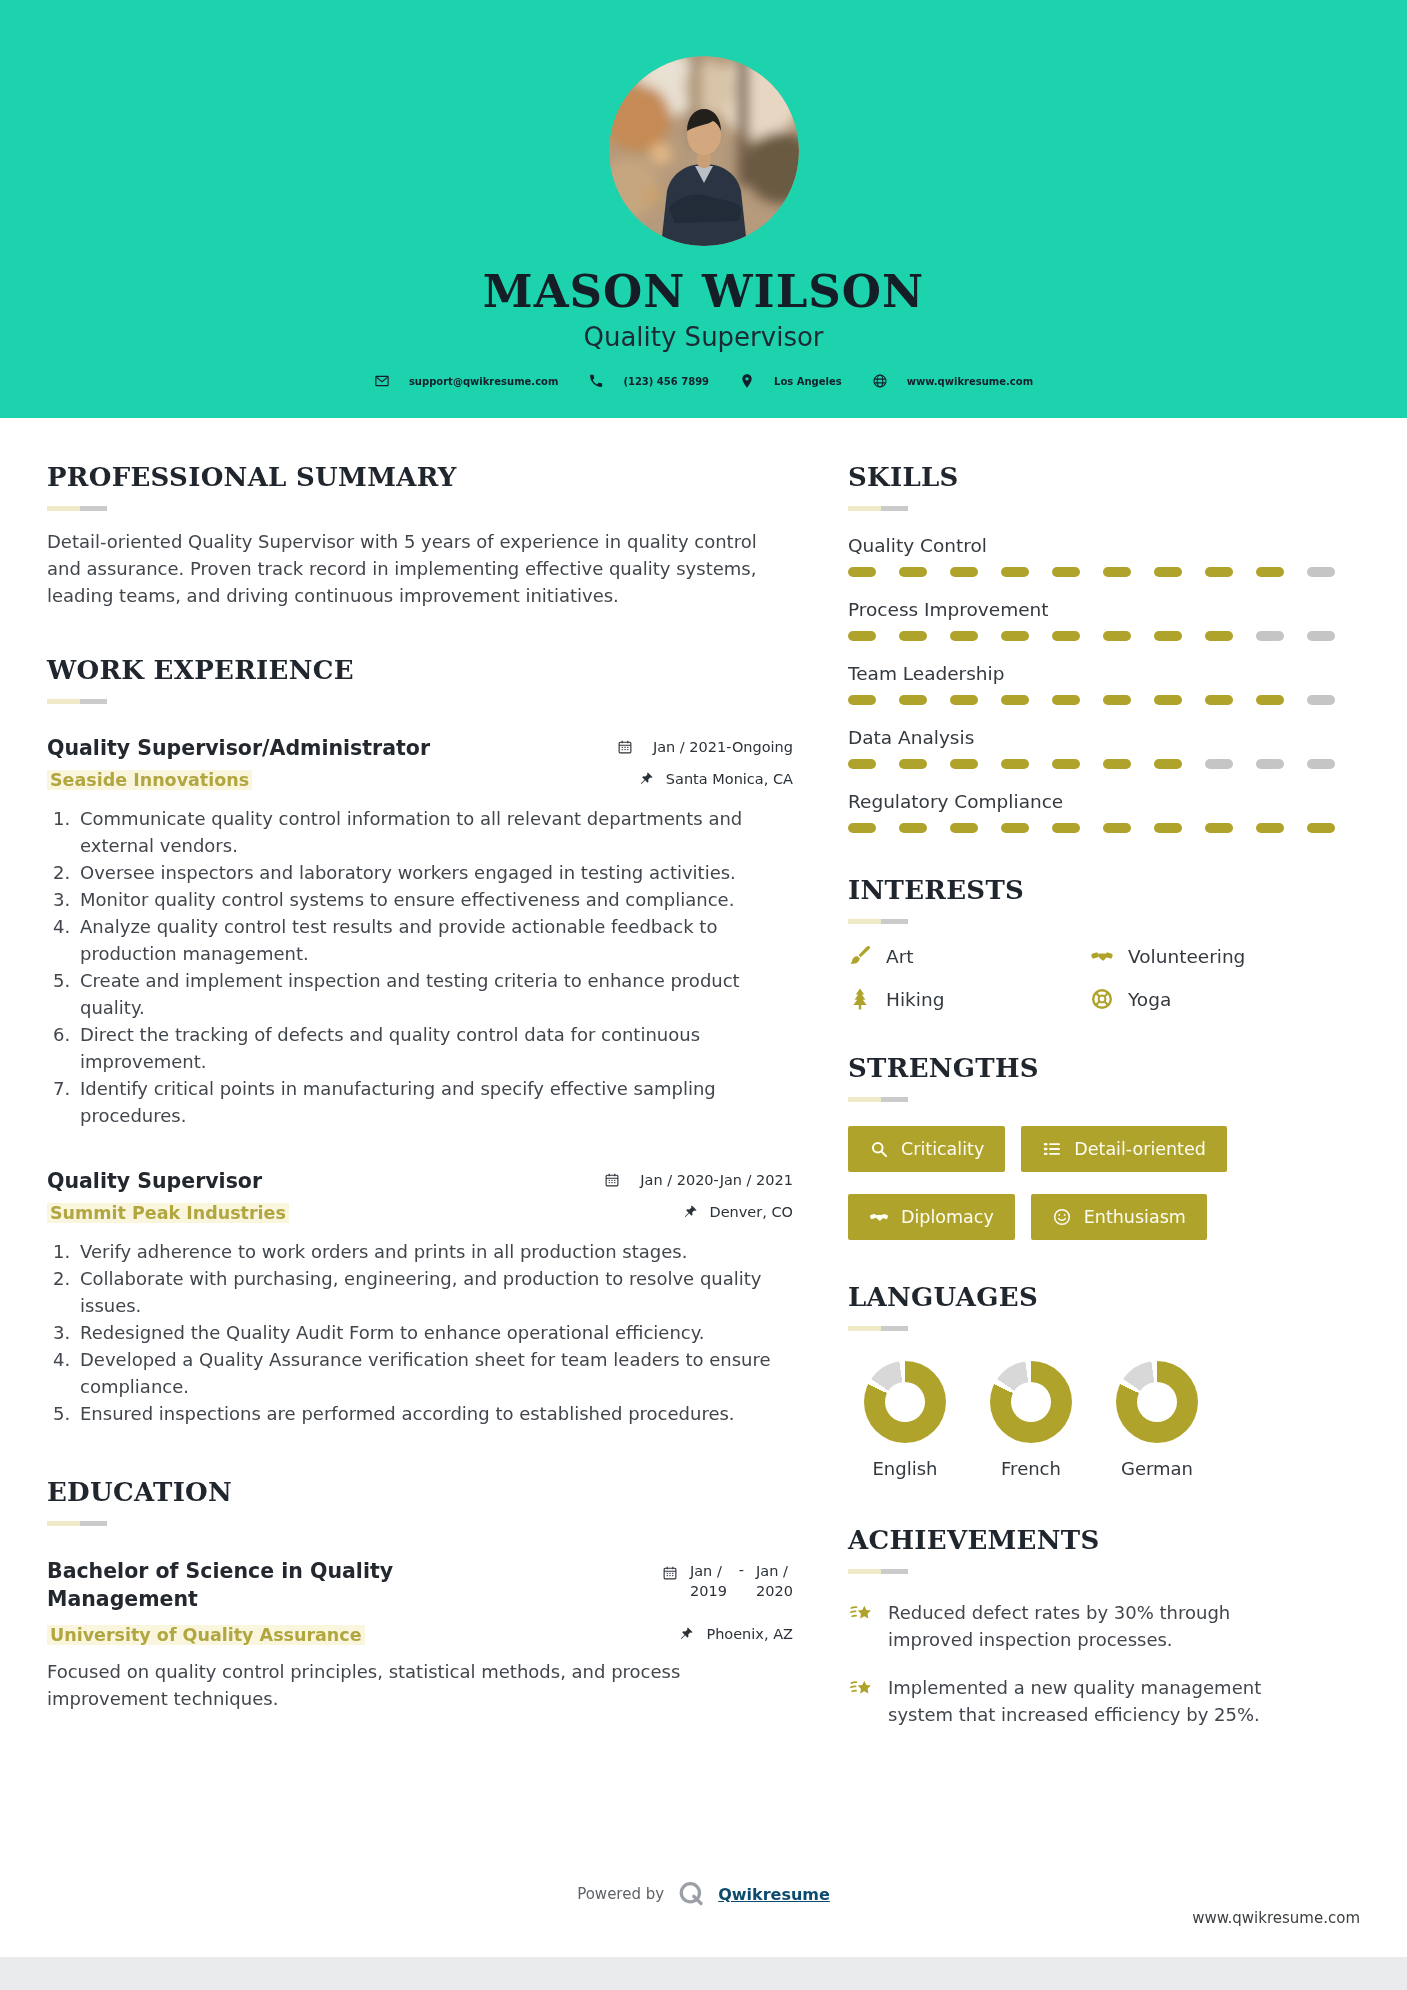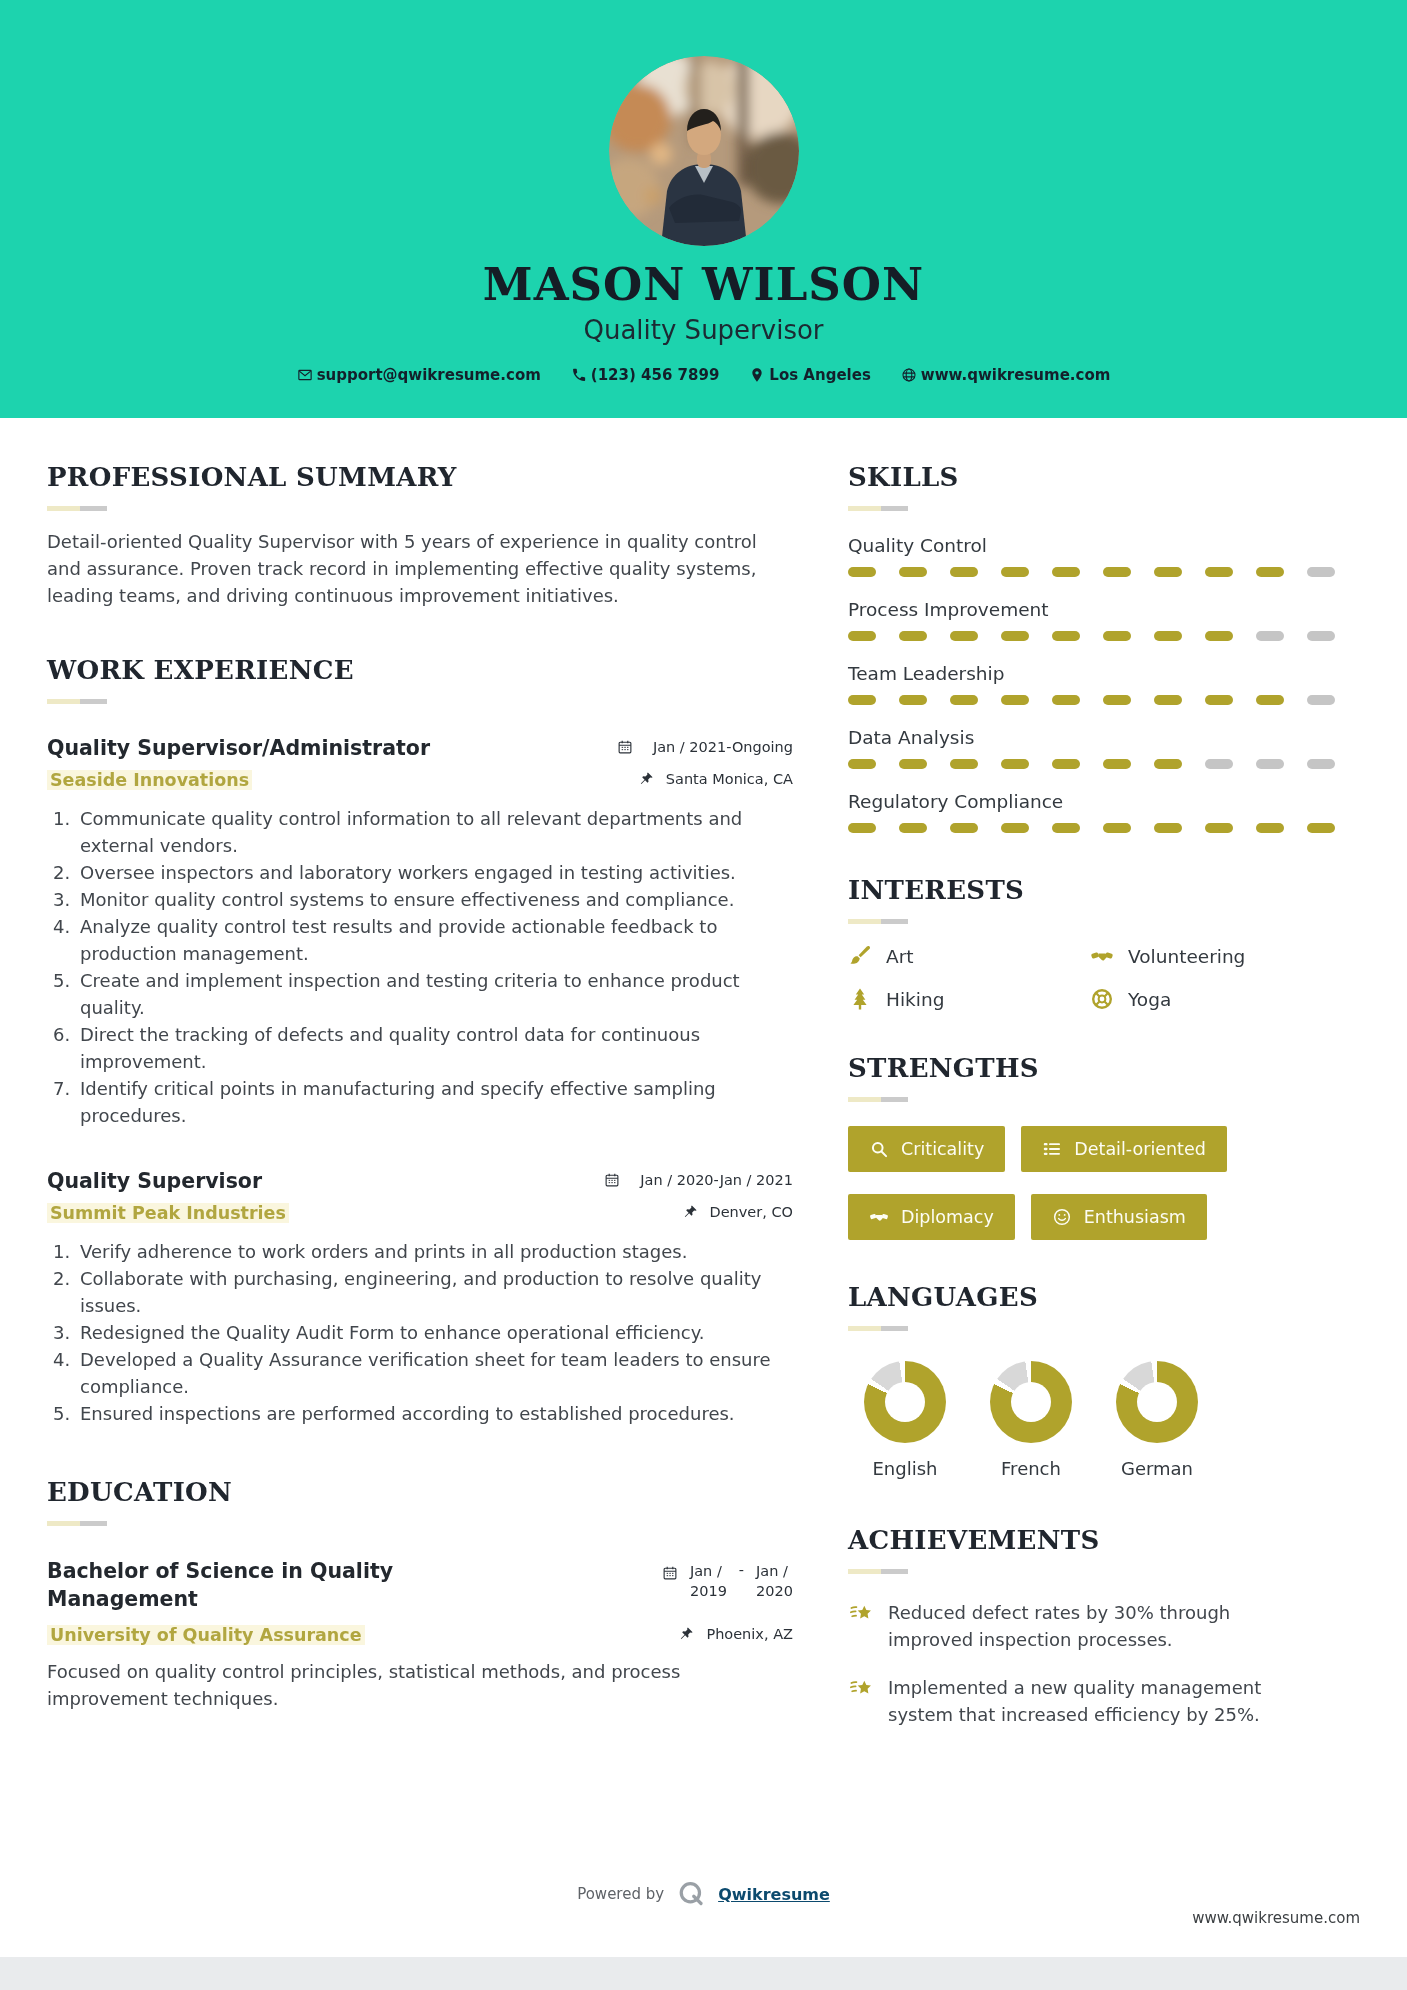--- a/index.html
+++ b/index.html
@@ -10,25 +10,25 @@
     color:var(--body,#41464c);
   }
   .page { width:1407px; height:1957px; background:#fff; display:flex; flex-direction:column; overflow:hidden; }
 
   
   .hero { height:418px; background:var(--teal,#1dd3ae); text-align:center; flex:none; }
   .photo { width:190px; height:190px; border-radius:50%; overflow:hidden; margin:56px auto 0; display:block; }
   .name {
     font-family:"DejaVu Serif","Liberation Serif",serif;
     font-weight:bold; font-size:45px; letter-spacing:1px;
-    color:#151d26; margin-top:15px; line-height:1.05;
+    color:#151d26; margin-top:22px; line-height:1.05;
   }
   .role { font-size:26px; color:#1c2a33; margin-top:7px; font-weight:500; }
   .contact-row { margin-top:21px; display:flex; justify-content:center; gap:30px; }
-  .contact-item { display:flex; align-items:center; gap:4px; font-size:15px; font-weight:600; color:#13202b; }
+  .contact-item { display:flex; align-items:center; gap:19px; font-size:10px; font-weight:600; color:#13202b; }
   .contact-item .icon { font-size:16px; display:inline-flex; color:#13202b; }
 
   
   .icon svg { width:1em; height:1em; display:block; }
   .content { display:flex; padding:44px 72px 0 47px; gap:55px; flex:1 1 auto; }
   .col-left { width:746px; flex:none; }
   .col-right { flex:1; min-width:0; }
   .sec-head {
     font-family:"DejaVu Serif","Liberation Serif",serif;
     font-weight:bold; font-size:26px; color:var(--heading,#20262e); letter-spacing:.3px;

